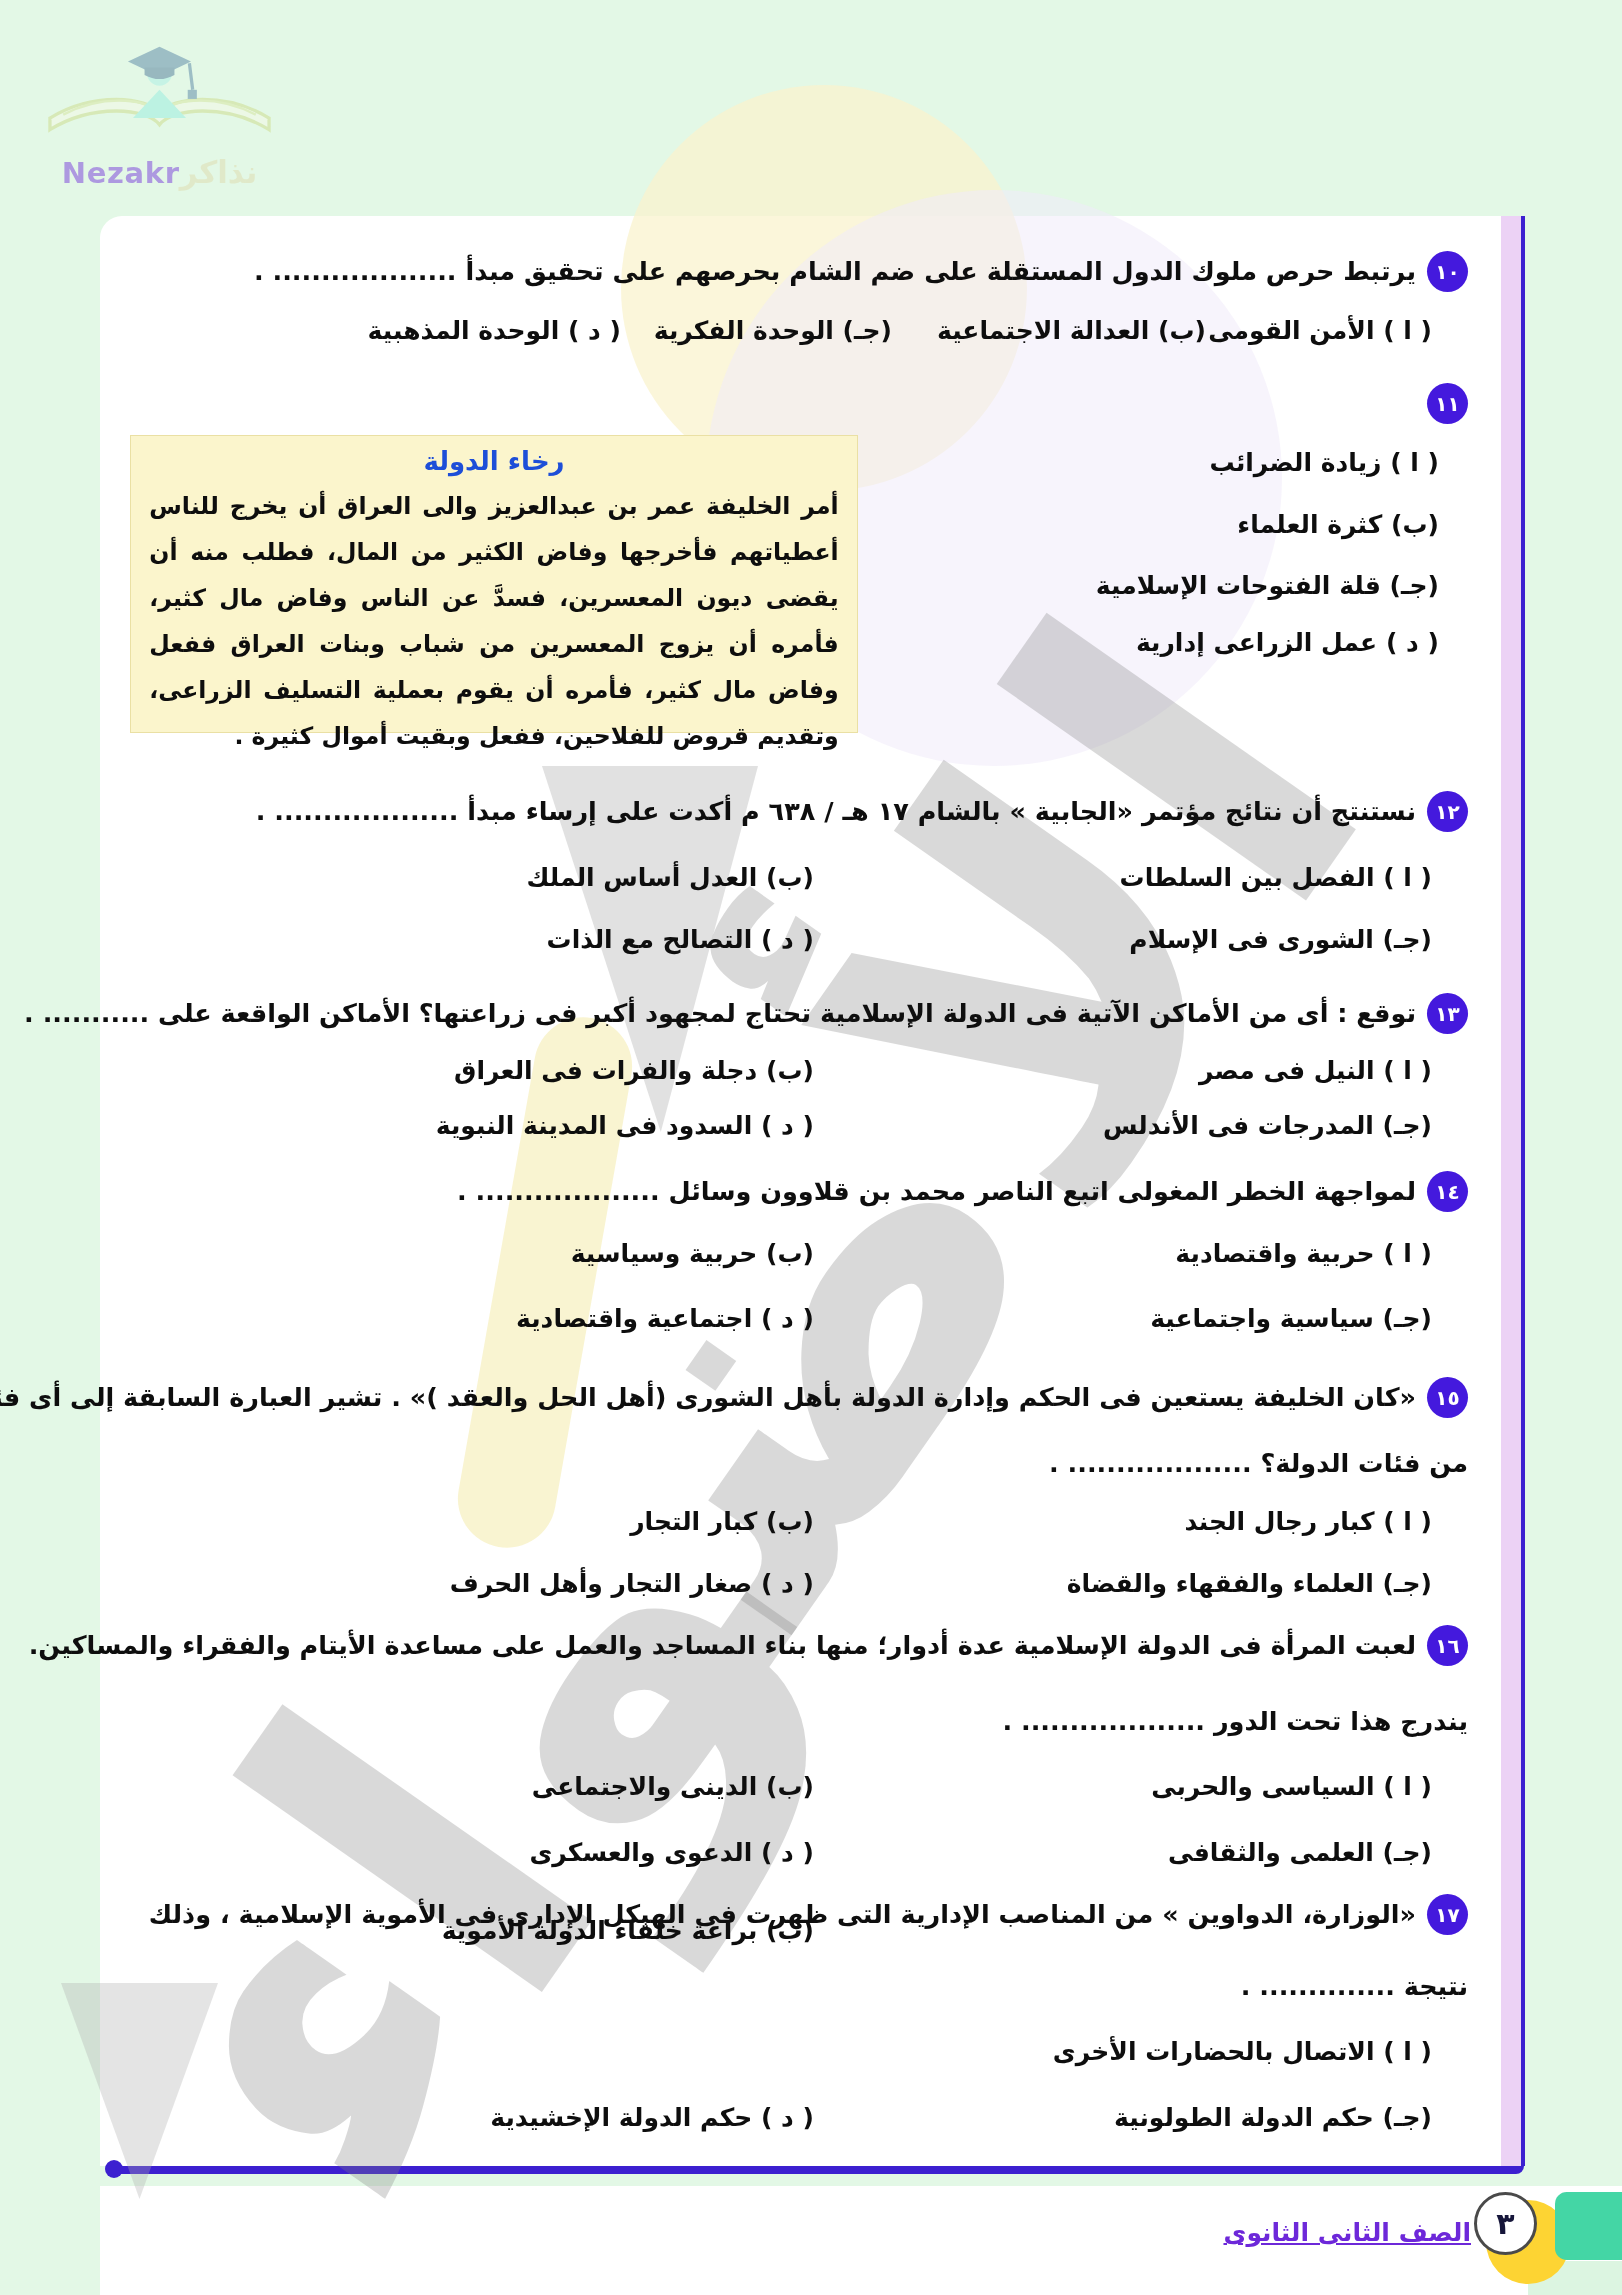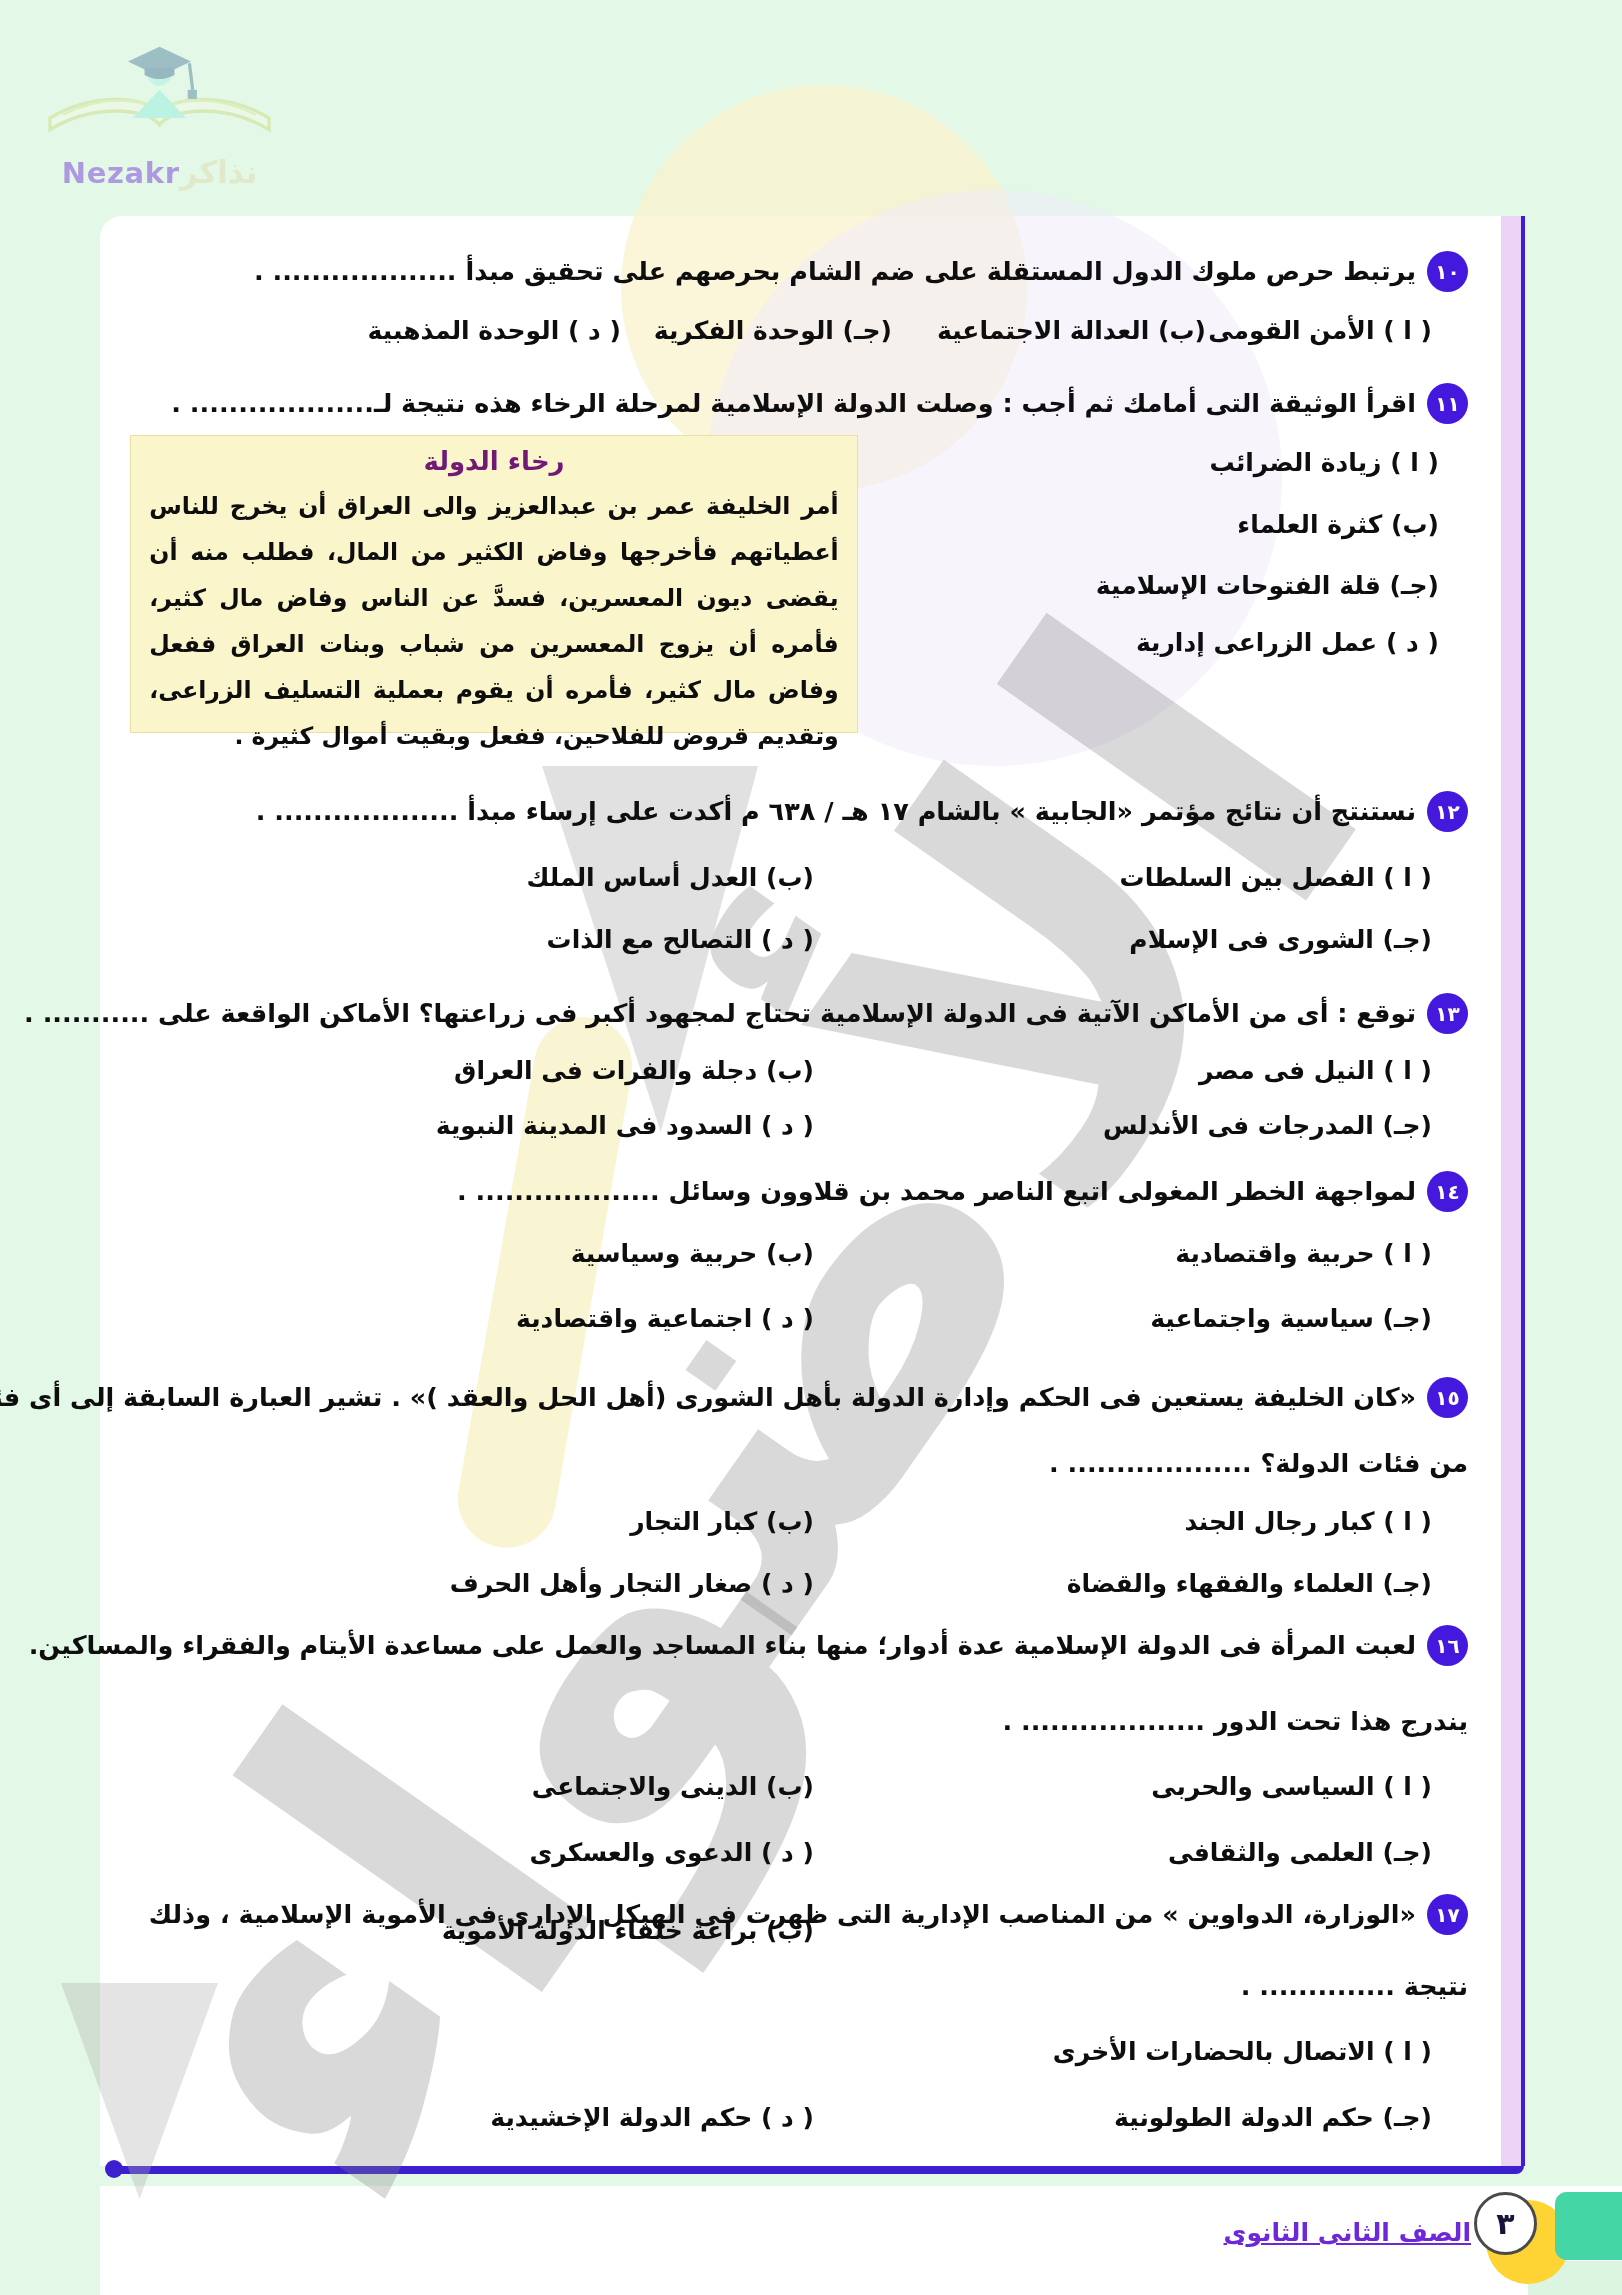--- a/index.html
+++ b/index.html
@@ -41,21 +41,21 @@
   .q-badge{position:absolute;left:1428px;width:41px;height:41px;border-radius:50%;background:#4419dd;
            color:#ffffff;font-size:20px;display:flex;align-items:center;justify-content:center;z-index:6;}
   .q-line{position:absolute;height:41px;line-height:41px;font-size:25.5px;color:#0e0e0e;white-space:nowrap;
           direction:rtl;z-index:6;}
   .opt{position:absolute;height:37px;line-height:37px;font-size:25px;color:#0e0e0e;white-space:nowrap;
        direction:rtl;z-index:6;}
 
   
   .doc-box{position:absolute;left:131px;top:435px;width:728px;height:298px;box-sizing:border-box;
            background:#fbf5cc;border:1.3px solid #eae0a4;z-index:5;padding:6.5px 18.3px 0 18.3px;}
-  .doc-box-title{text-align:center;font-size:26px;color:#701a75;margin:3.9px 0 6.5px 0;}
+  .doc-box-title{text-align:center;font-size:26px;color:#1d4ed8;margin:3.9px 0 6.5px 0;}
   .doc-box-body{font-size:23.6px;line-height:46px;color:#0e0e0e;text-align:justify;direction:rtl;margin:0;}
 
   
   .footer-grade{position:absolute;right:151px;top:2218px;font-size:25px;color:#6d28d9;z-index:6;text-decoration:underline;}
   .footer-yellow{position:absolute;left:1487px;top:2200px;width:84px;height:84px;border-radius:50%;
                  background:#fdd433;z-index:5;}
   .footer-teal{position:absolute;left:1556px;top:2192px;width:67px;height:68px;background:#44d6a5;
                border-radius:11.8px 0 0 11.8px;z-index:5;}
   .footer-tab{position:absolute;left:1529px;top:2261px;width:94px;height:34px;background:#dcf5e1;
               border-radius:15.7px 0 0 0;z-index:4;}
@@ -102,21 +102,20 @@
   <div class="wm wm-gray-text">الأضواء</div>
 
   <div class="q-badge" style="top:251px">١٠</div>
   <div class="q-line" style="top:251px;right:206px">يرتبط حرص ملوك الدول المستقلة على ضم الشام بحرصهم على تحقيق مبدأ ................... .</div>
   <div class="opt" style="top:312px;right:190px">( ا ) الأمن القومى</div>
   <div class="opt" style="top:312px;right:416px">(ب) العدالة الاجتماعية</div>
   <div class="opt" style="top:312px;right:730px">(جـ) الوحدة الفكرية</div>
   <div class="opt" style="top:312px;right:1001px">( د ) الوحدة المذهبية</div>
 
   <div class="q-badge" style="top:383px">١١</div>
-  <div class="q-line" style="top:383px;right:206px">اقرأ الوثيقة التى أمامك ثم أجب : وصلت الدولة الإسلامية لمرحلة الرخاء هذه نتيجة لـ................... .</div>
   <div class="doc-box">
     <div class="doc-box-title">رخاء الدولة</div>
     <p class="doc-box-body">أمر الخليفة عمر بن عبدالعزيز والى العراق أن يخرج للناس أعطياتهم فأخرجها وفاض الكثير من المال، فطلب منه أن يقضى ديون المعسرين، فسدَّ عن الناس وفاض مال كثير، فأمره أن يزوج المعسرين من شباب وبنات العراق ففعل وفاض مال كثير، فأمره أن يقوم بعملية التسليف الزراعى، وتقديم قروض للفلاحين، ففعل وبقيت أموال كثيرة .</p>
   </div>
   <div class="opt" style="top:444px;right:183px">( ا ) زيادة الضرائب</div>
   <div class="opt" style="top:506px;right:183px">(ب) كثرة العلماء</div>
   <div class="opt" style="top:567px;right:183px">(جـ) قلة الفتوحات الإسلامية</div>
   <div class="opt" style="top:624px;right:183px">( د ) عمل الزراعى إدارية</div>
 
   <div class="q-badge" style="top:791px">١٢</div>

